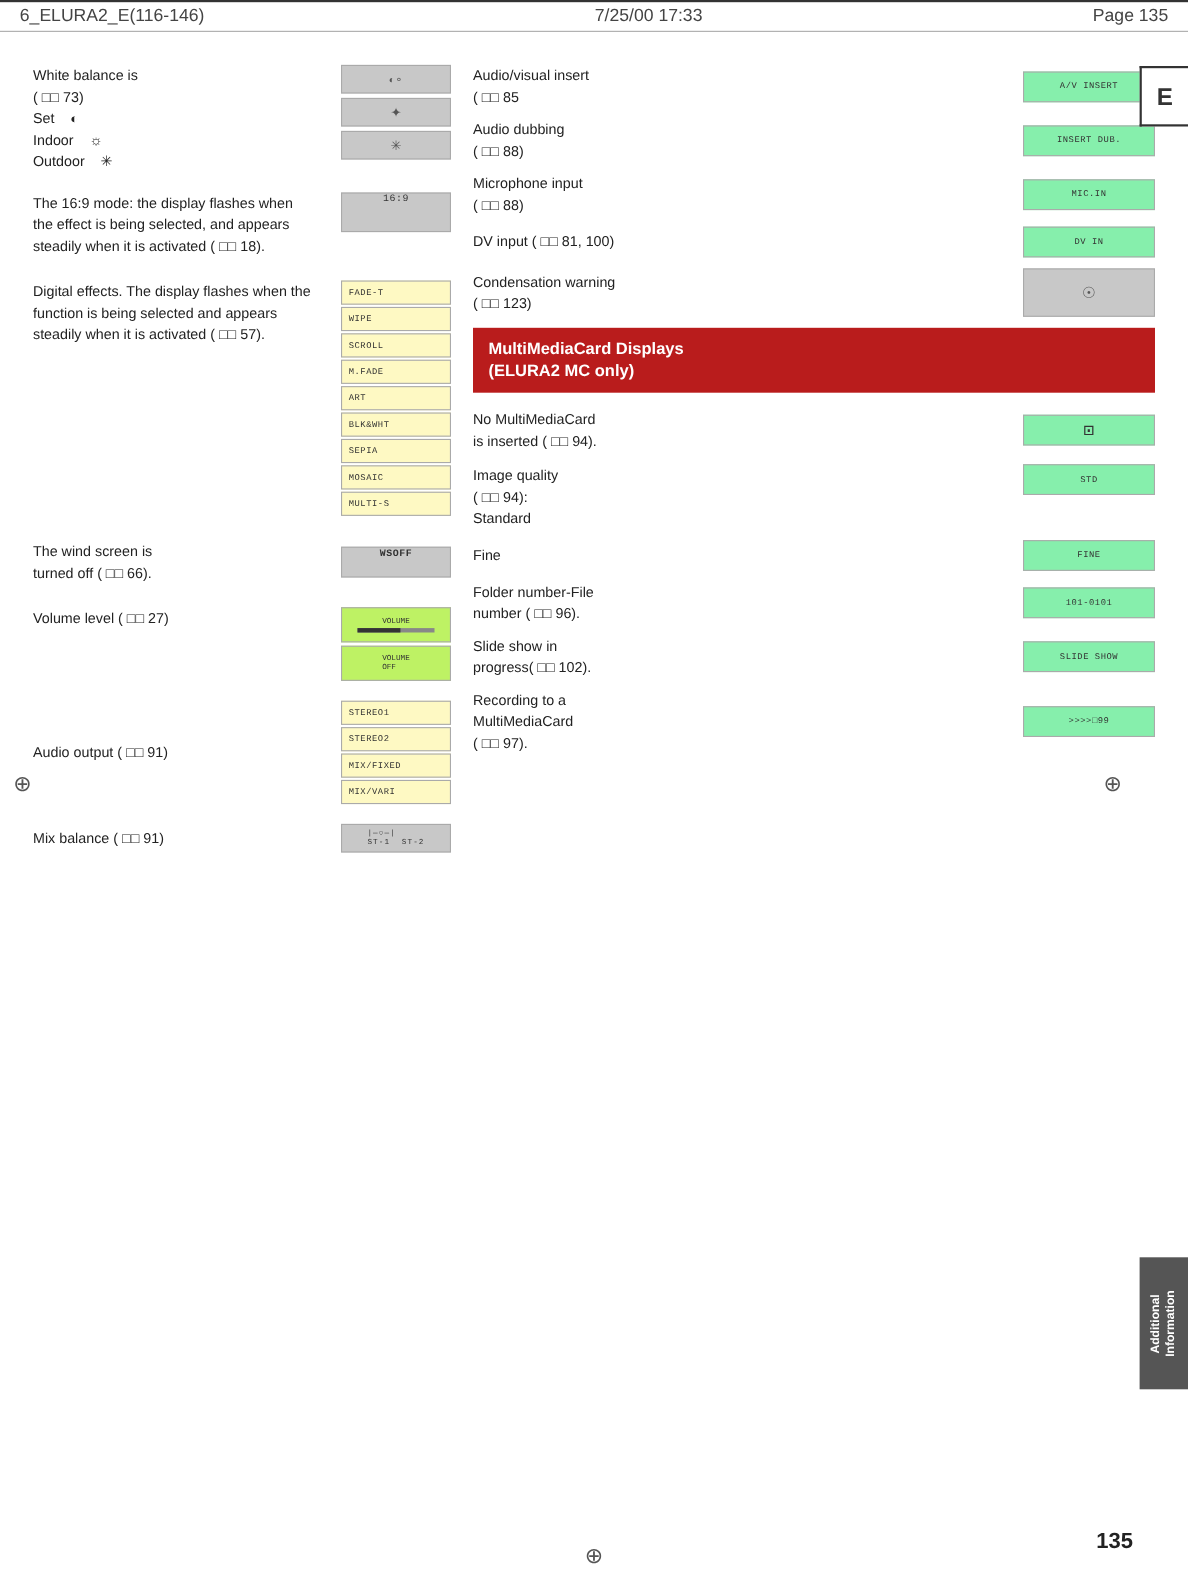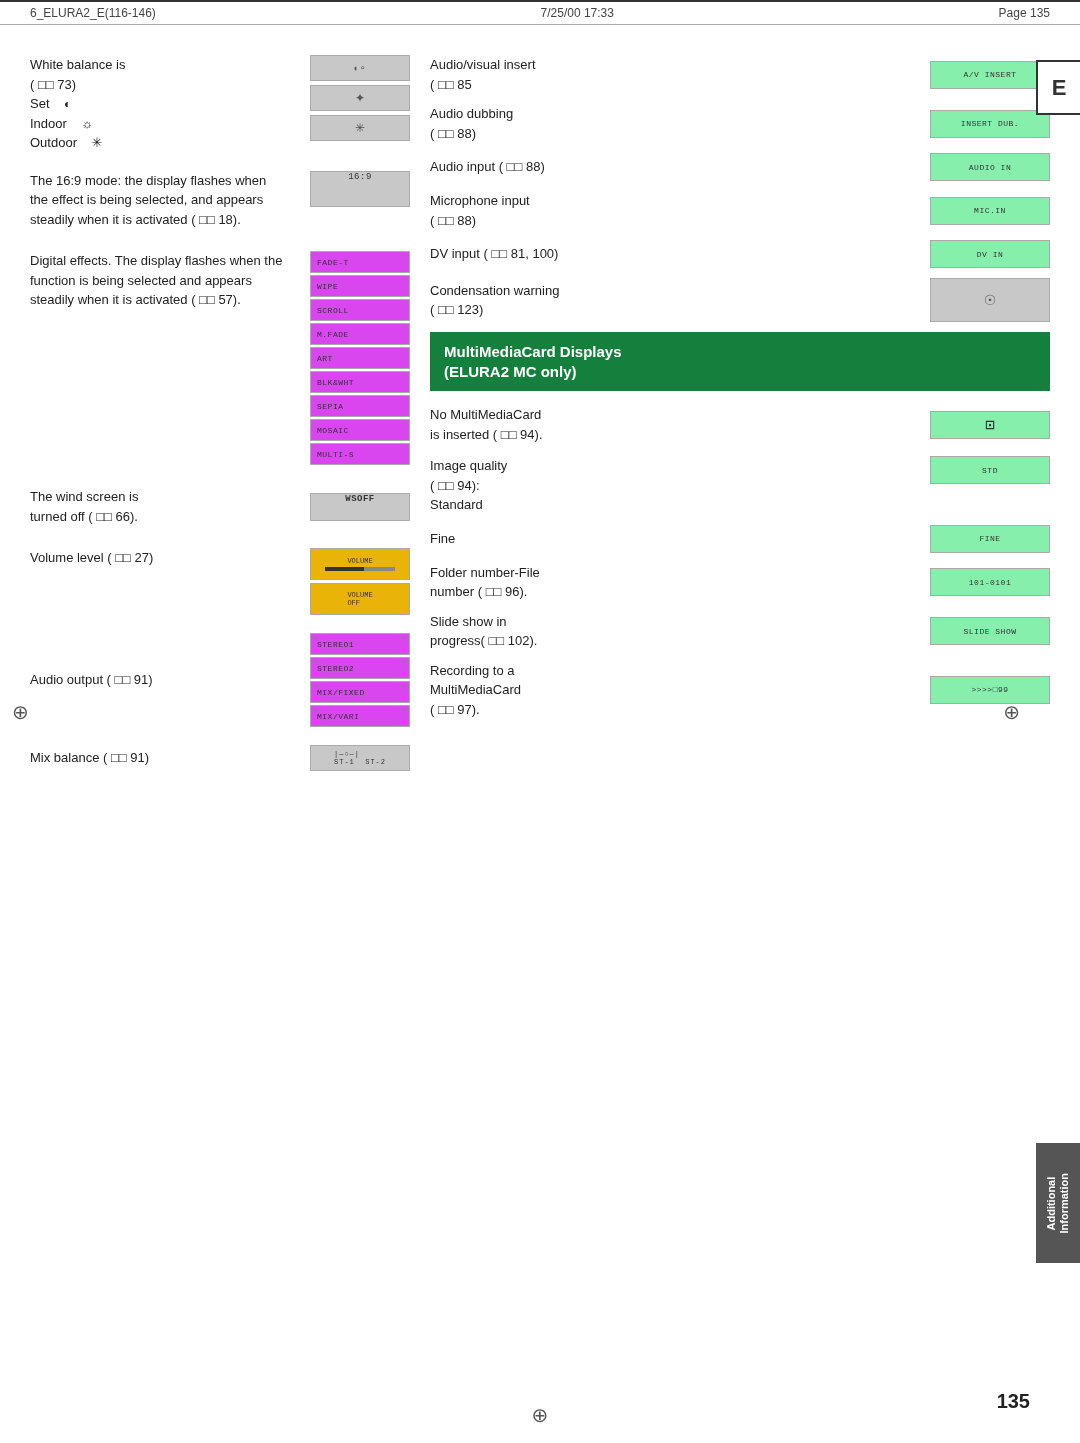--- a/index.html
+++ b/index.html
@@ -21,22 +21,22 @@
       padding: 0;
     }
 
     
     .header-bar {
       display: flex;
       align-items: center;
       justify-content: space-between;
       border-top: 2px solid #333;
       border-bottom: 1px solid #aaa;
-      padding: 4px 30px;
-      font-size: 12px;
+      padding: 4px 18px;
+      font-size: 16px;
       color: #444;
       margin-bottom: 0;
     }
 
     
     .side-tab-e {
       position: absolute;
       top: 60px;
       right: 0;
       width: 44px;
@@ -134,42 +134,42 @@
     }
     .wb-lcd { background: #c8c8c8; border: 1px solid #aaa; width: 100px; height: 26px; display: flex; align-items: center; justify-content: center; font-size: 10px; color: #555; }
 
     
     .effects-stack {
       display: flex;
       flex-direction: column;
       gap: 2px;
     }
     .effect-lcd {
-      background: #d946ef;
+      background: #fef9c3;
       border: 1px solid #aaa;
       width: 100px;
       height: 22px;
       display: flex;
       align-items: center;
       justify-content: flex-start;
       padding-left: 6px;
       font-size: 8px;
       color: #333;
       font-family: 'Courier New', monospace;
       letter-spacing: 0.5px;
     }
 
     
     .volume-stack {
       display: flex;
       flex-direction: column;
       gap: 3px;
     }
     .volume-lcd {
-      background: #eab308;
+      background: #bef264;
       border: 1px solid #aaa;
       width: 100px;
       height: 32px;
       display: flex;
       align-items: center;
       justify-content: center;
       font-size: 8px;
       color: #333;
       font-family: 'Courier New', monospace;
       flex-direction: column;
@@ -231,21 +231,21 @@
       height: 44px;
       display: flex;
       align-items: center;
       justify-content: center;
       font-size: 10px;
       color: #666;
     }
 
     
     .mmc-header {
-      background: #15803d;
+      background: #b91c1c;
       color: #fff;
       padding: 10px 14px;
       margin-bottom: 14px;
       margin-top: 10px;
       font-size: 15px;
       font-weight: bold;
       line-height: 1.3;
     }
 
     
@@ -442,28 +442,20 @@
       <div class="section-block" style="align-items:center; margin-bottom:10px;">
         <div class="section-text">
           <span>Audio dubbing</span><br>
           <span>( □□ 88)</span>
         </div>
         <div class="right-lcd-box">
           <span>INSERT DUB.</span>
         </div>
       </div>
 
-      <div class="section-block" style="align-items:center; margin-bottom:10px;">
-        <div class="section-text">
-          <span>Audio input ( □□ 88)</span>
-        </div>
-        <div class="right-lcd-box">
-          <span>AUDIO IN</span>
-        </div>
-      </div>
 
       <div class="section-block" style="align-items:center; margin-bottom:10px;">
         <div class="section-text">
           <span>Microphone input</span><br>
           <span>( □□ 88)</span>
         </div>
         <div class="right-lcd-box">
           <span>MIC.IN</span>
         </div>
       </div>

